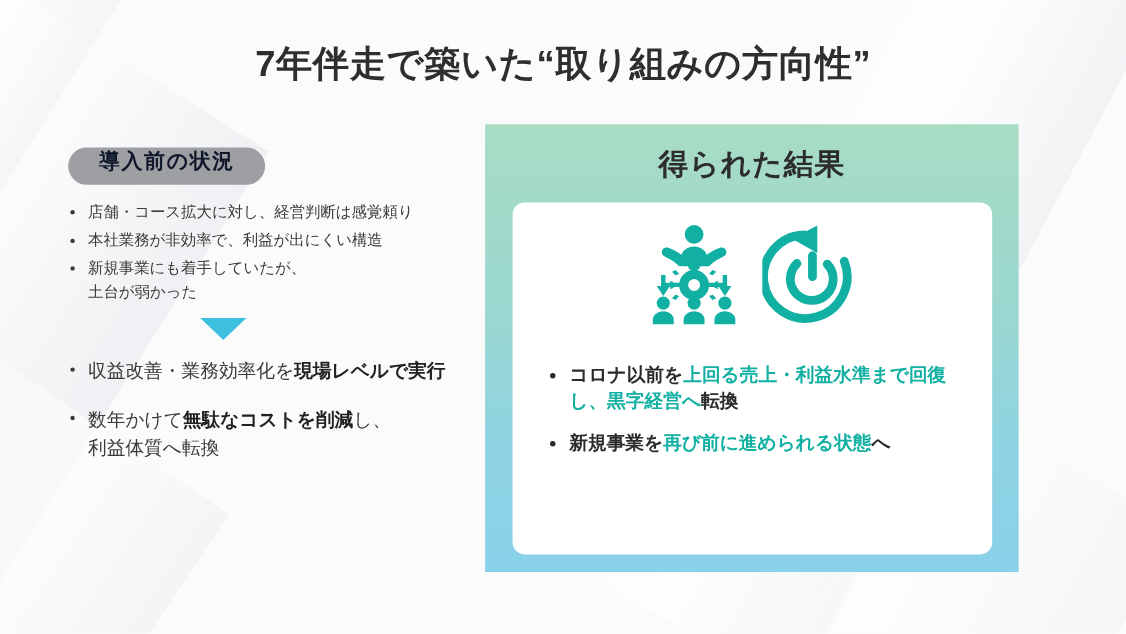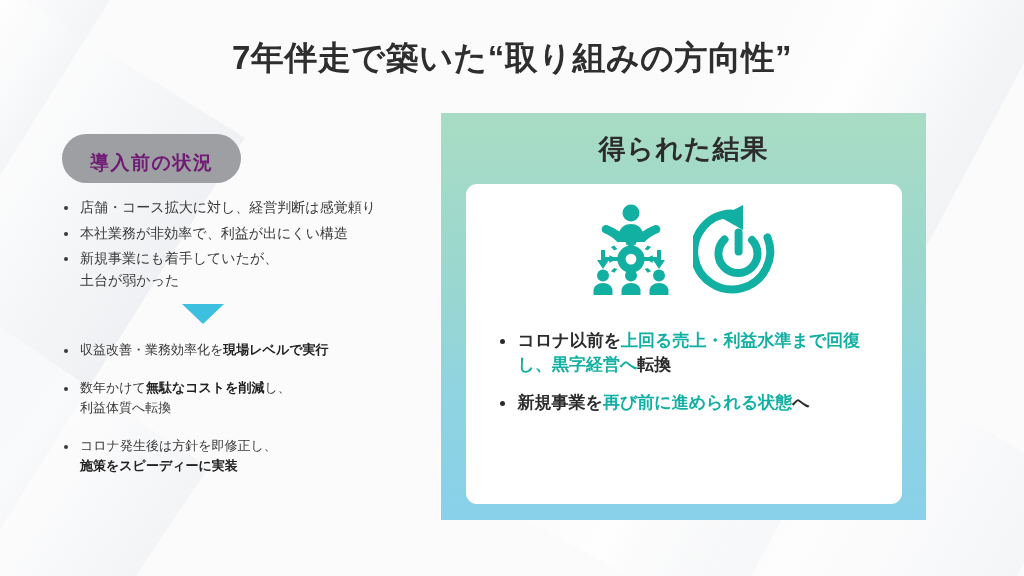--- a/index.html
+++ b/index.html
@@ -62,25 +62,25 @@
   .left-col {
     position: absolute;
     left: 62px;
     top: 134px;
     width: 372px;
   }
 
   .pill {
     display: inline-block;
     border-radius: 999px;
-    color: #701a75;
+    color: #0f172a;
     font-size: 19px;
     font-weight: 700;
     letter-spacing: 1.5px;
-    padding: 19px 28px 9px 28px;
+    padding: 4px 28px 9px 28px;
     line-height: 1.1;
   }
   .pill-gray { background: #9d9fa2; }
   .pill-cyan { background: #3dbfdf; }
 
   .bullets {
     list-style: none;
     margin-top: 14px;
   }
   .bullets li {
@@ -94,21 +94,21 @@
   .bullets li::before {
     content: "";
     position: absolute;
     left: 2px;
     top: 9px;
     width: 4px;
     height: 4px;
     border-radius: 50%;
     background: #3a3a3a;
   }
-  .bullets.spaced li { margin-bottom: 18px; font-size: 13px; }
+  .bullets.spaced li { margin-bottom: 18px; font-size: 17px; }
   .bullets b { font-weight: 700; color: #222; }
 
   
   .down-arrow {
     margin: 12px 0 16px 120px;
     width: 0; height: 0;
     border-left: 21px solid transparent;
     border-right: 21px solid transparent;
     border-top: 20px solid #3dbfdf;
   }
@@ -206,21 +206,20 @@
         <li>本社業務が非効率で、利益が出にくい構造</li>
         <li>新規事業にも着手していたが、<br>土台が弱かった</li>
       </ul>
 
     <div class="down-arrow"></div>
 
 
     <ul class="bullets spaced" id="direction-bullets">
         <li>収益改善・業務効率化を<b>現場レベルで実行</b></li>
         <li>数年かけて<b>無駄なコストを削減</b>し、<br>利益体質へ転換</li>
-        <li>コロナ発生後は方針を即修正し、<br><b>施策をスピーディーに実装</b></li>
       </ul>
   </div>
 
   <div class="result-panel">
 
     <div class="result-title">得られた結果</div>
 
     <div class="result-card">
 
       <div class="icon-row">

